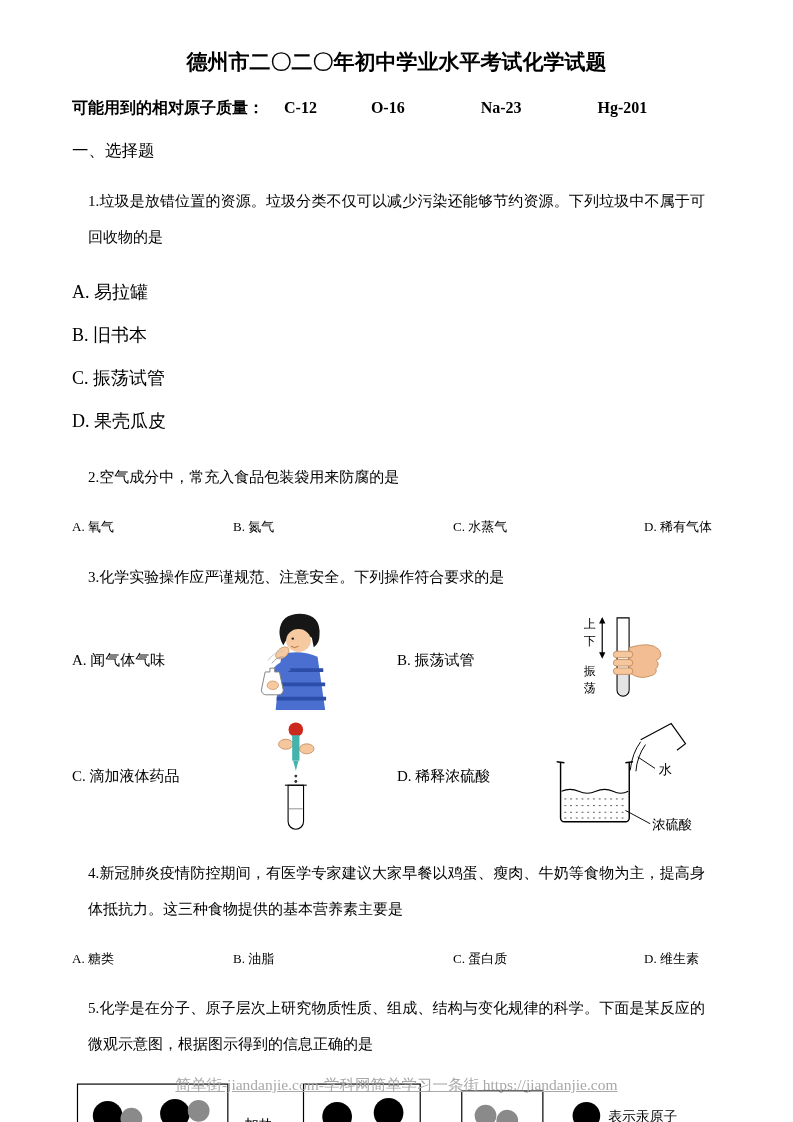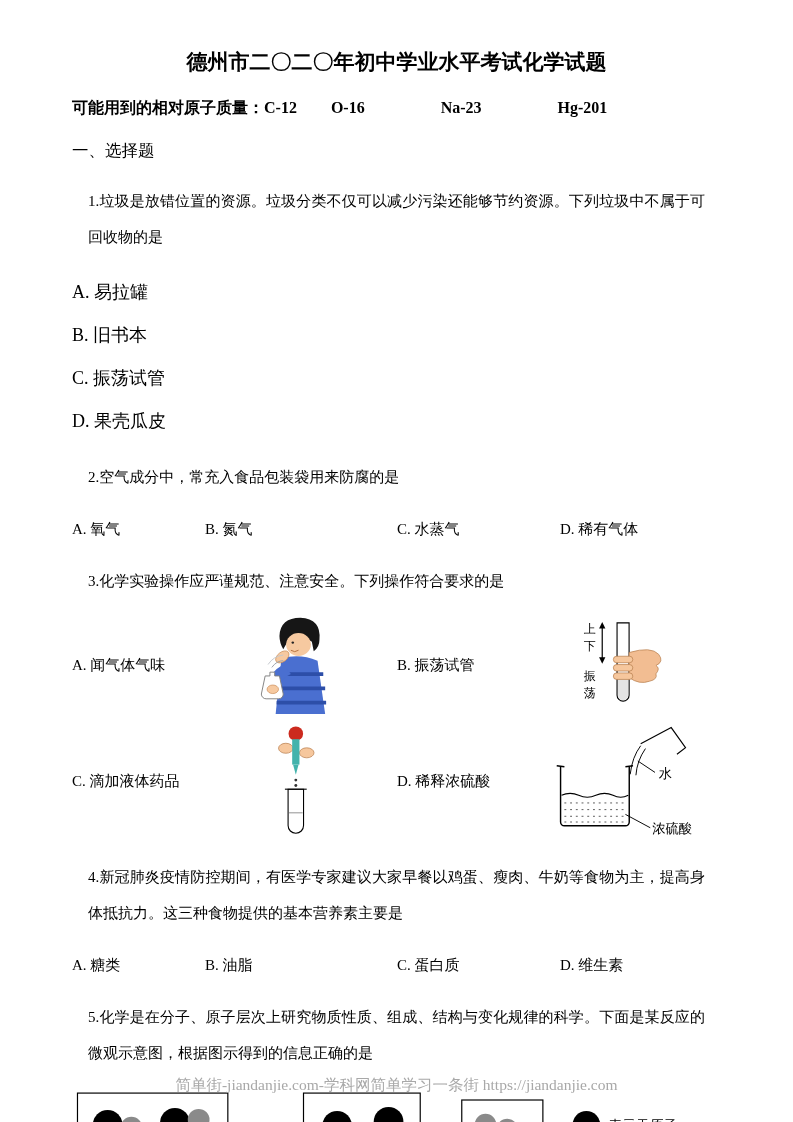--- a/index.html
+++ b/index.html
@@ -4,34 +4,34 @@
 <style>
   html,body{margin:0;padding:0;background:#ffffff;}
   .page{
     width:793px;height:1122px;background:#fff;position:relative;
     font-family:"Liberation Serif","DejaVu Serif",serif;color:#000;
     padding:50px 72px 0;box-sizing:border-box;overflow:hidden;
   }
   .title{text-align:center;font-size:21px;font-weight:bold;margin:0 0 18px;line-height:1.2;}
   .masses{font-size:16px;font-weight:bold;margin:0 0 10px;line-height:1.9;}
   .mass{display:inline-block;}
-  .mass.m0{margin-left:0}.mass.m1{margin-left:34px}.mass.m2{margin-left:76px}.mass.m3{margin-left:76px}
+  .mass.m0{margin-left:20px}.mass.m1{margin-left:54px}.mass.m2{margin-left:76px}.mass.m3{margin-left:76px}
   .section{font-size:16.5px;font-weight:normal;line-height:2;}
   .stem{font-size:15px;line-height:2.4;margin:16px;text-align:justify;}
   .optline{font-size:18px;line-height:2.4;margin:0;}
-  .optrow{display:flex;font-size:15px;line-height:2.4;margin:0;}
+  .optrow{display:flex;font-size:13px;line-height:2.4;margin:0;gap:28px;}
   .optrow .o0{width:133px}.optrow .o1{width:192px}.optrow .o2{width:163px}.optrow .o3{flex:1}
   .q3row{display:flex;align-items:center;}
   .q3row .q3label{flex:0 0 128px;font-size:15px;}
   .q3row .q3fig{flex:0 0 197px;display:flex;justify-content:center;align-items:center;}
   .row1{margin:2px 0 2px;min-height:100px;}
   .row2{margin:4px 0 11px;min-height:122px;}
   .q5diagram{margin:8px 0 2px 4px;}
   svg text{font-family:"Liberation Serif","DejaVu Serif",serif;}
-  .footer{position:absolute;left:0;right:0;bottom:26px;text-align:center;color:#a8a8a8;font-size:15.5px;}
+  .footer{position:absolute;left:0;right:0;bottom:26px;text-align:center;color:#a8a8a8;font-size:15.5px;text-decoration:underline;}
 </style>
 </head>
 <body>
 
 <div class="page">
 
   <h1 class="title">德州市二〇二〇年初中学业水平考试化学试题</h1>
 
   <div class="masses">
     <span>可能用到的相对原子质量：</span><span class="mass m0">C-12</span><span class="mass m1">O-16</span><span class="mass m2">Na-23</span><span class="mass m3">Hg-201</span>

